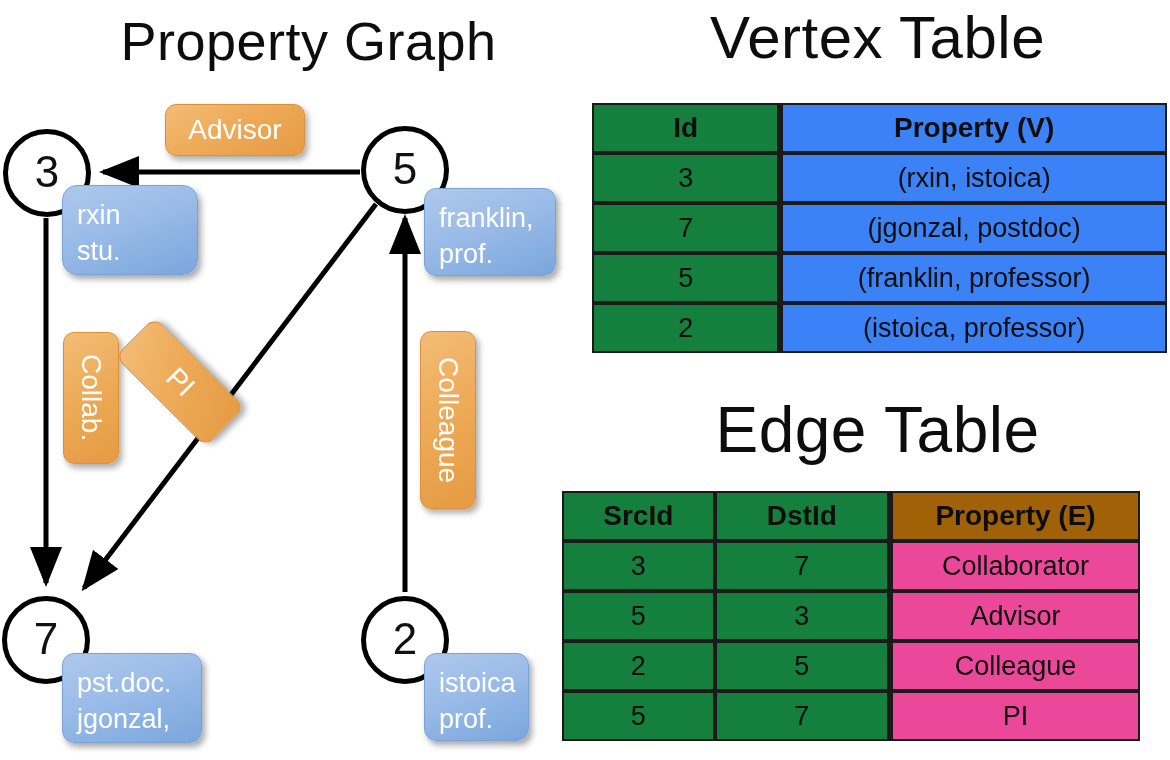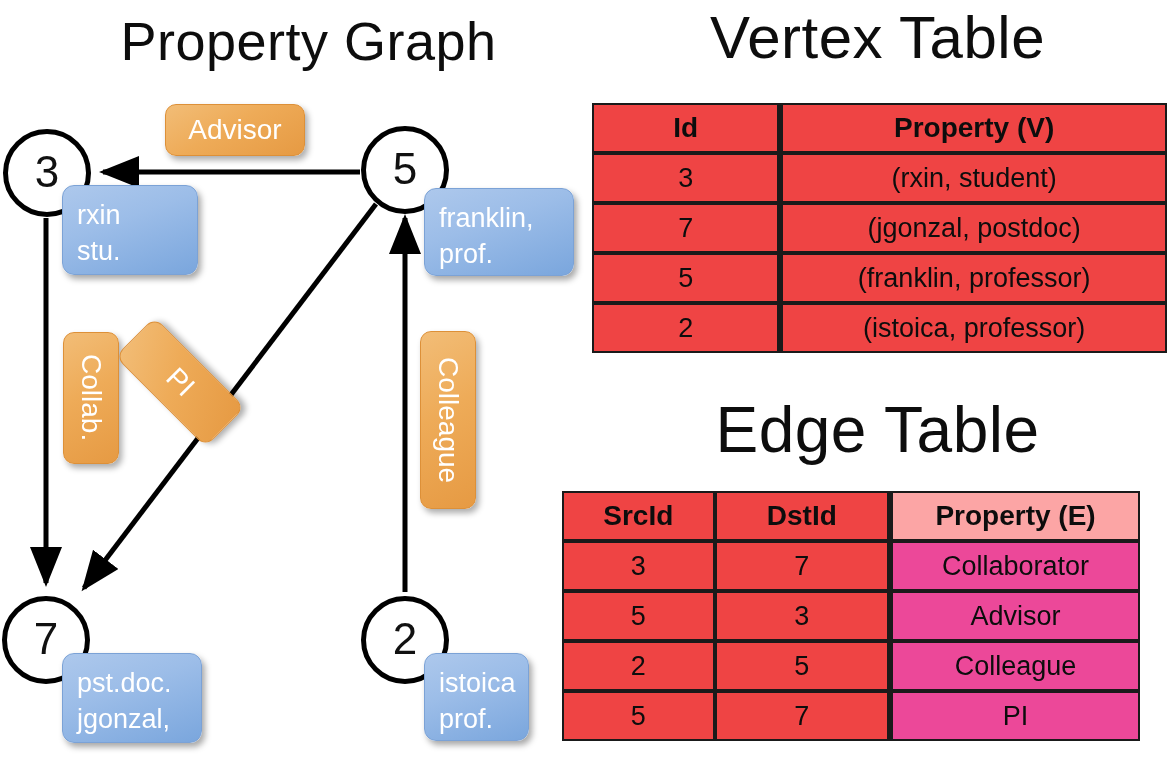--- a/index.html
+++ b/index.html
@@ -86,22 +86,22 @@
     background: linear-gradient(160deg, #adc8ec 0%, #9cbde8 40%, #7aa6dd 100%);
     border: 1px solid #7ba2d6;
     box-shadow: 3px 4px 6px rgba(0,0,0,0.35);
     color: #ffffff;
     font-size: 27px;
     line-height: 36px;
     padding: 11px 0 0 14px;
     box-sizing: border-box;
     z-index: 4;
   }
-  #prop-rxin     { left: 62px;  top: 185px; width: 136px; height: 90px; }
-  #prop-franklin { left: 424px; top: 188px; width: 150px; height: 88px; }
+  #prop-rxin     { left: 62px;  top: 185px; width: 136px; height: 90px; border-radius: 15px; }
+  #prop-franklin { left: 424px; top: 188px; width: 132px; height: 88px; }
   #prop-jgonzal  { left: 62px;  top: 653px; width: 140px; height: 90px; }
   #prop-istoica  { left: 424px; top: 653px; width: 105px; height: 88px; }
 
   
   .edge-label {
     position: absolute;
     border-radius: 11px;
     background: linear-gradient(150deg, #f2bd77 0%, #eeab58 45%, #e69a43 100%);
     border: 1px solid #dd9038;
     box-shadow: 3px 4px 6px rgba(0,0,0,0.33);
@@ -150,45 +150,45 @@
   }
   .data-table td, .data-table th {
     border: 2px solid #1a1a1a;
     padding: 0;
     height: 46px;
     text-align: center;
     vertical-align: middle;
     font-weight: 400;
     font-size: 27px;
     color: #0d0d0d;
-    background: #ef4444;
+    background: #15803d;
   }
   .data-table th {
     font-weight: 700;
     font-size: 28px;
   }
   .data-table .sep-left {
     border-left-width: 4px;
   }
 
   #vertex-table {
     left: 592px; top: 103px; width: 575px;
   }
   #vertex-table .col-id    { width: 186px; }
   #vertex-table .col-prop  { width: 385px; }
-  #vertex-table .prop-cell { background: #ef4444; }
+  #vertex-table .prop-cell { background: #3b82f6; }
 
   #edge-table {
     left: 562px; top: 491px; width: 578px;
   }
   #edge-table .col-src  { width: 152px; }
   #edge-table .col-dst  { width: 174px; }
   #edge-table .col-prop { width: 250px; }
   #edge-table .prop-cell { background: #ec4899; }
-  #edge-table th.prop-cell { background: #fca5a5; }
+  #edge-table th.prop-cell { background: #a16207; }
 </style>
 </head>
 <body>
 
 <div class="title" id="title-property-graph">Property Graph</div>
 
 <div class="title" id="title-vertex-table">Vertex Table</div>
 
 <div class="title" id="title-edge-table">Edge Table</div>
 
@@ -261,21 +261,21 @@
   </colgroup>
   <thead>
     <tr>
       <th>Id</th>
       <th class="prop-cell sep-left">Property (V)</th>
     </tr>
   </thead>
   <tbody>
     <tr>
       <td>3</td>
-      <td class="prop-cell sep-left">(rxin, student)</td>
+      <td class="prop-cell sep-left">(rxin, istoica)</td>
     </tr>
     <tr>
       <td>7</td>
       <td class="prop-cell sep-left">(jgonzal, postdoc)</td>
     </tr>
     <tr>
       <td>5</td>
       <td class="prop-cell sep-left">(franklin, professor)</td>
     </tr>
     <tr>

